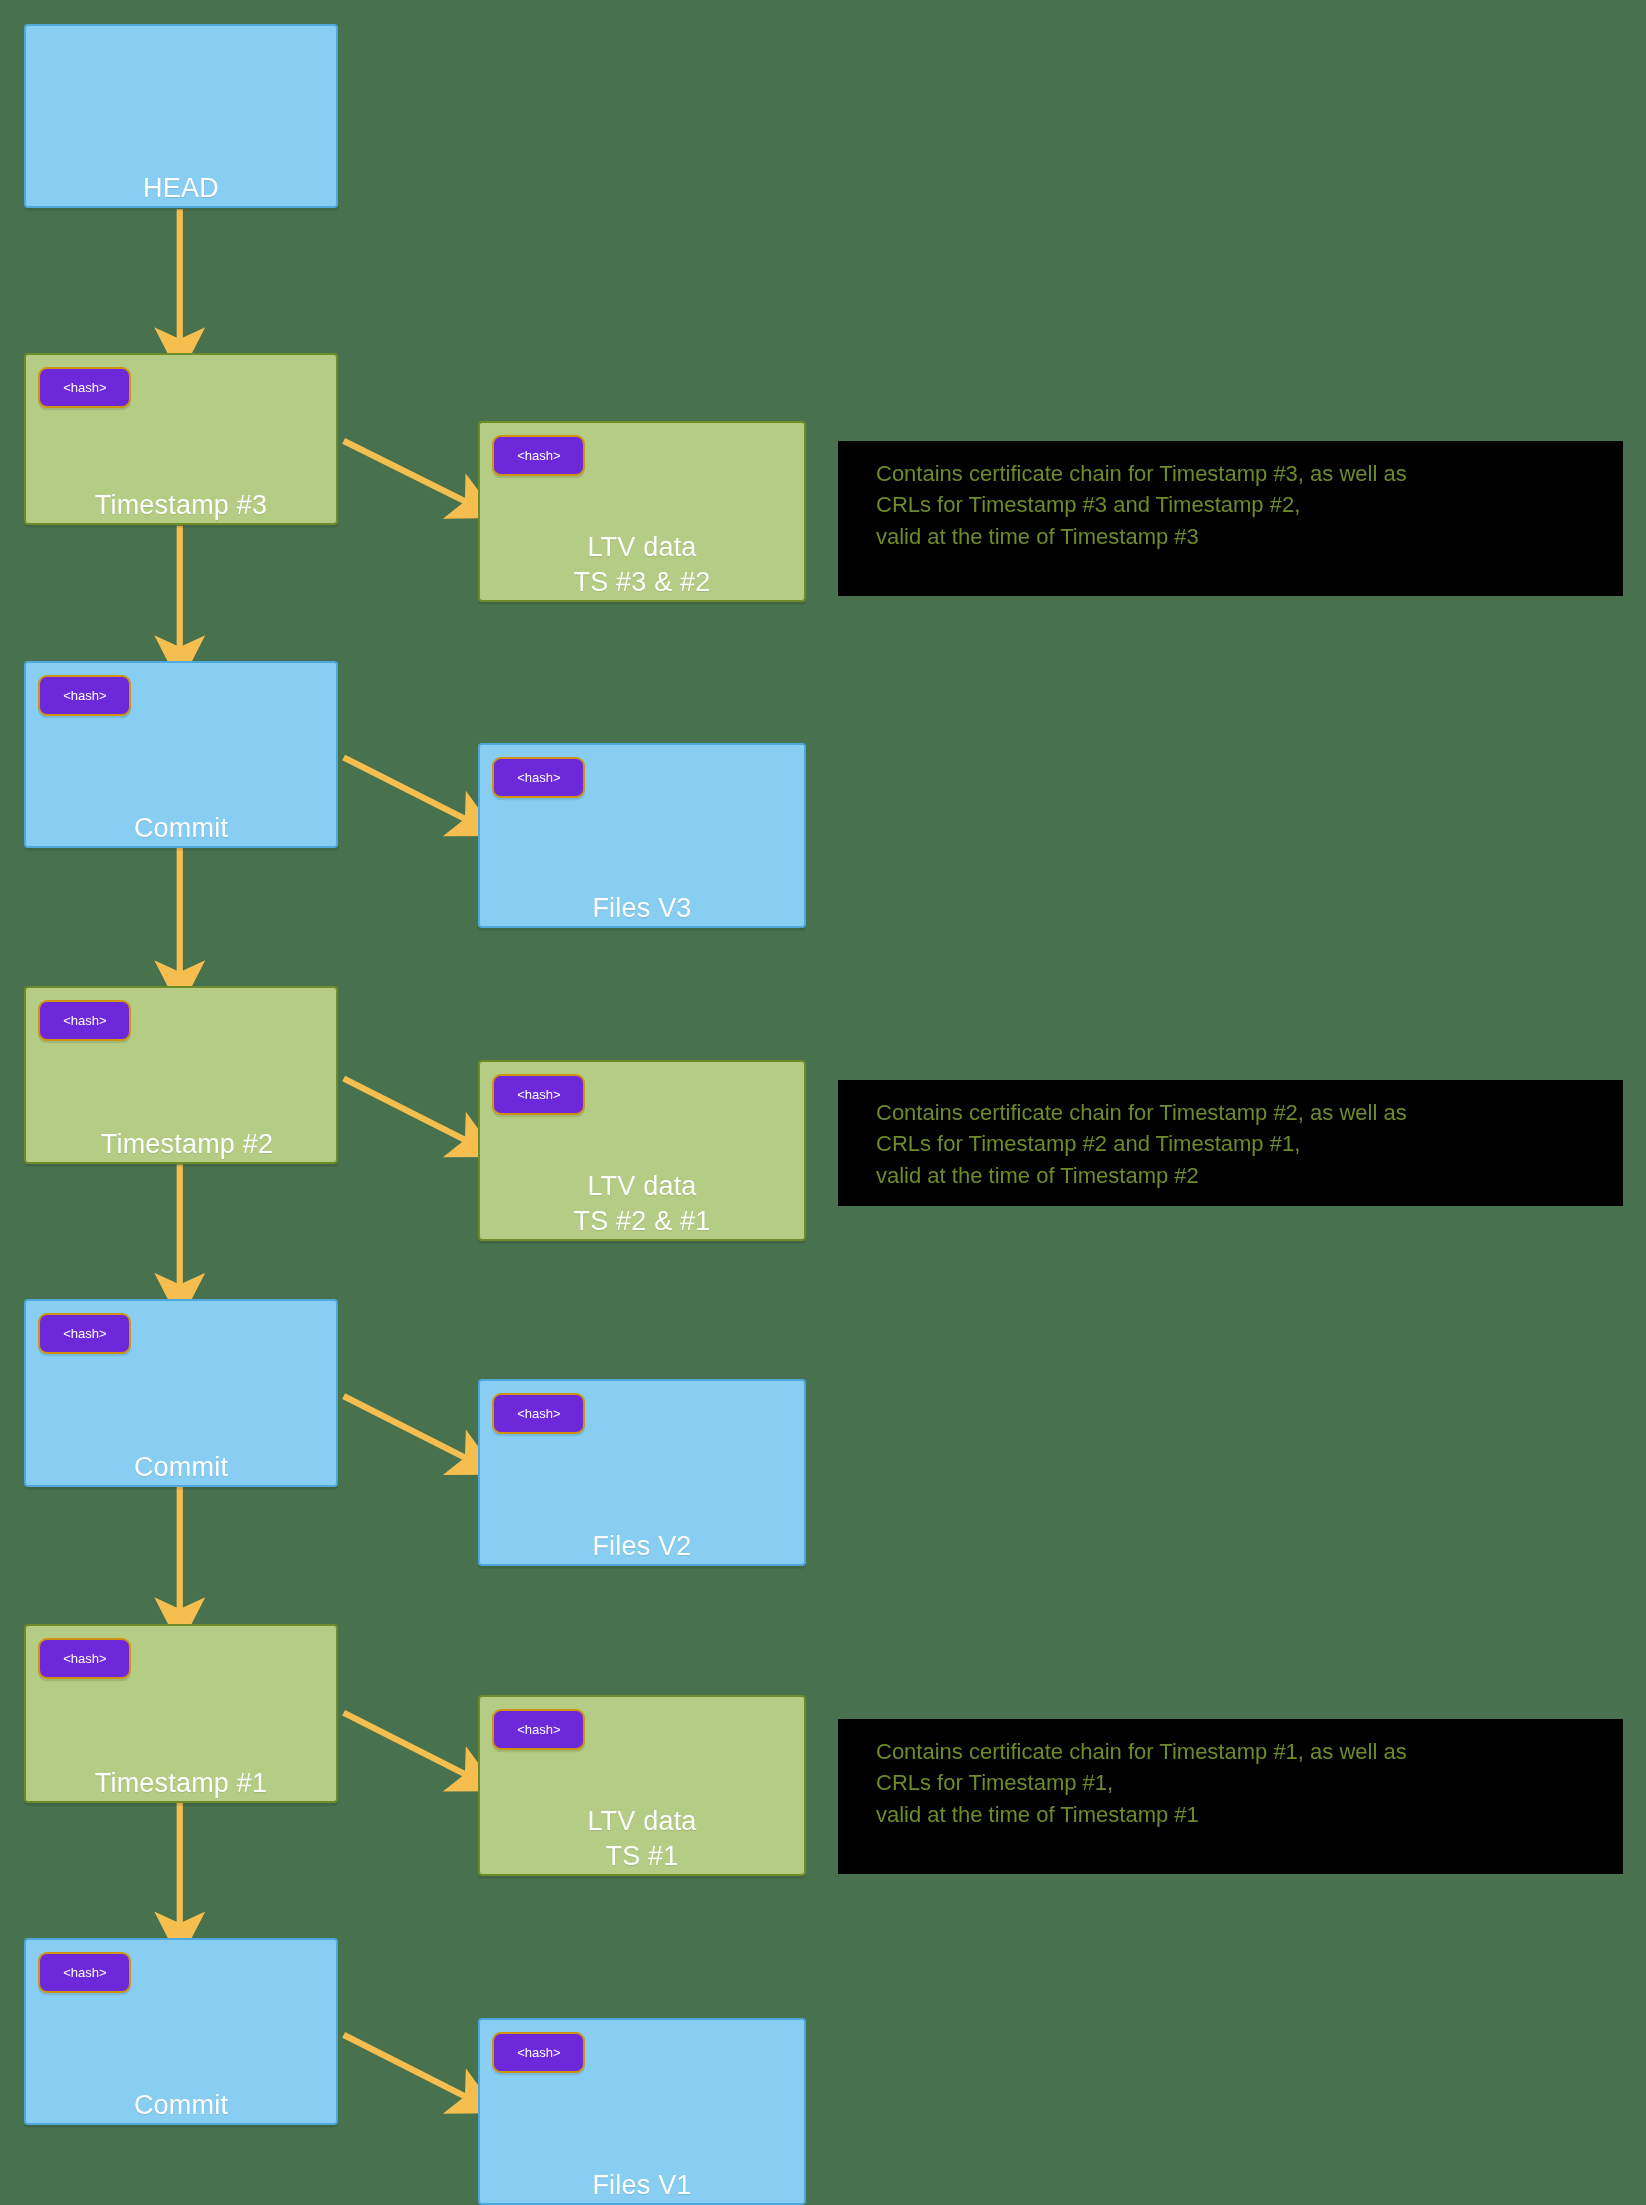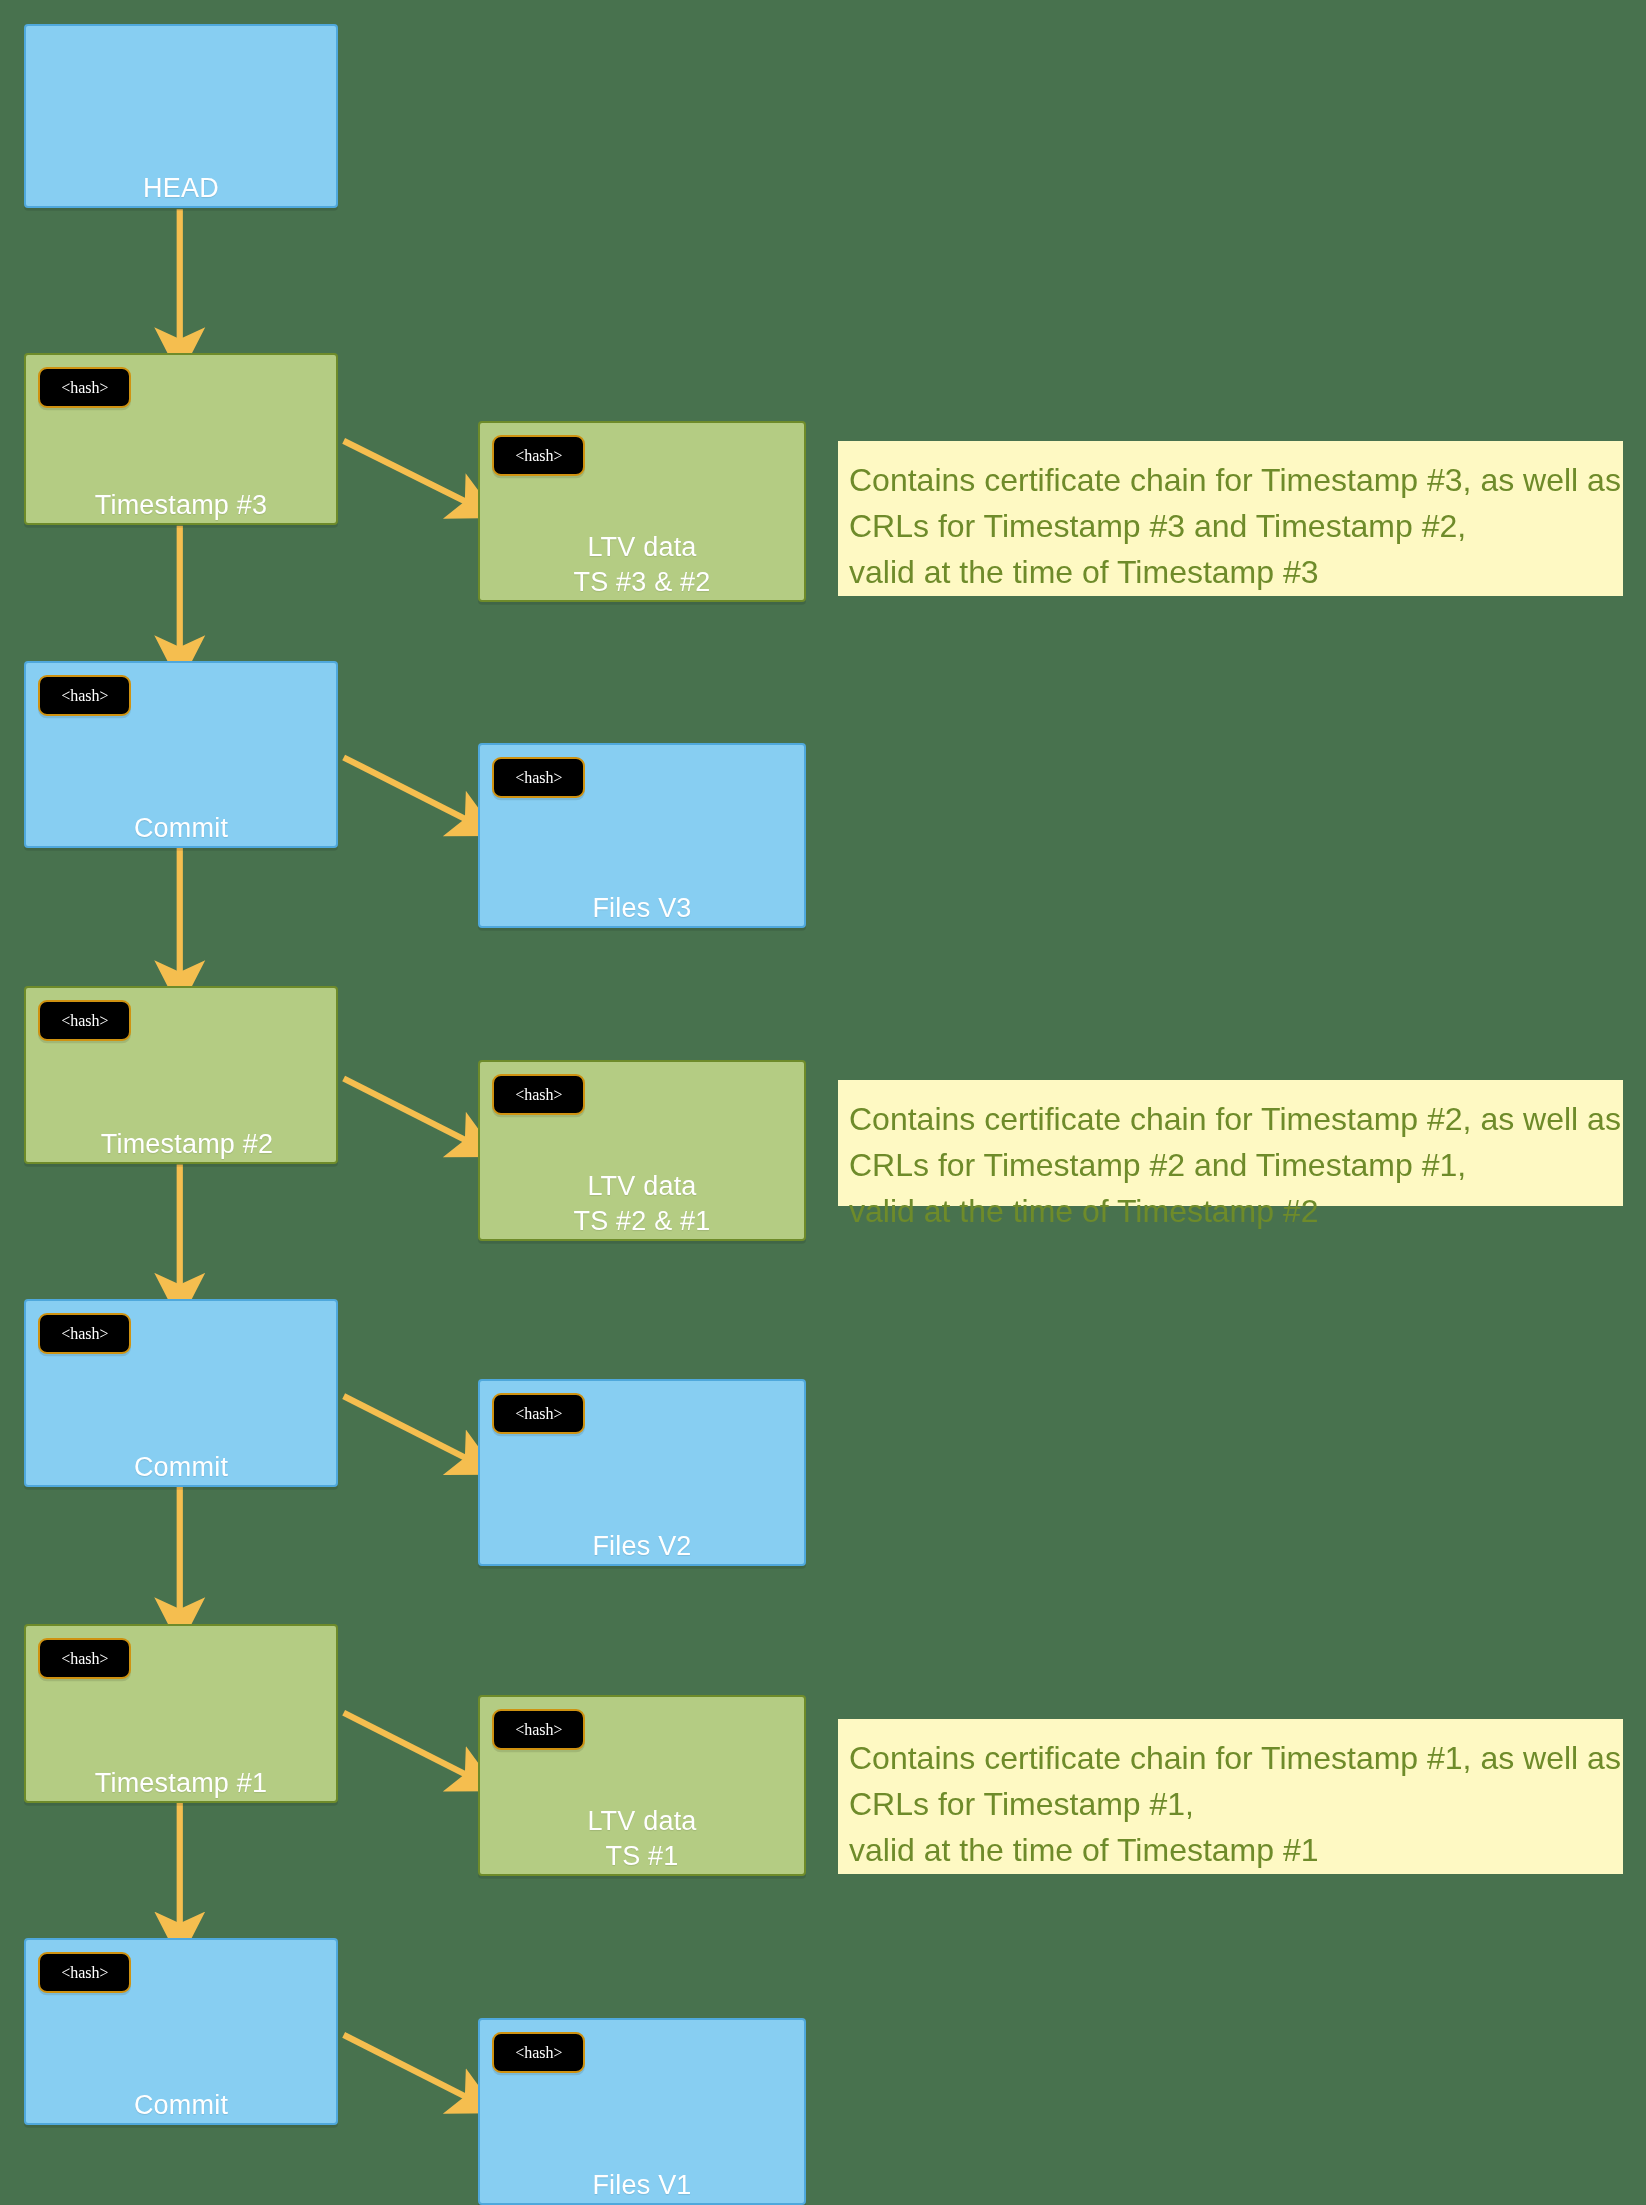--- a/index.html
+++ b/index.html
@@ -38,44 +38,44 @@
     line-height:1.30;
     text-align:center;
     letter-spacing:0.2px;
     white-space:pre-line;
     text-shadow:0 1.1px 1.1px rgba(0,0,0,0.10);
   }
 
   
   .hash-badge{
     position:absolute;
-    background:#000000;
+    background:#6d28d9;
     border:2.8px solid #CF9211;
     border-radius:9px;
     color:#ffffff;
-    font-family:Liberation Serif, serif;
-    font-size:16px;
+    font-family:Liberation Sans, sans-serif;
+    font-size:13px;
     line-height:1;
     display:flex;
     align-items:center;
     justify-content:center;
     box-sizing:border-box;
     box-shadow:0 2.3px 0 rgba(0,0,0,0.10);
   }
 
   
   .callout{
     position:absolute;
-    background:#fef9c3;
+    background:#000000;
     color:#6E8B2A;
-    font-size:32px;
+    font-size:22px;
     line-height:1.43;
     box-sizing:border-box;
     white-space:pre-line;
-    padding:17px 0 17px 11px;
+    padding:17px 0 17px 38px;
   }
 
   
   .urlbox{
     position:absolute;
     background:#ffffff;
     display:flex;
     align-items:center;
     justify-content:center;
     box-sizing:border-box;

